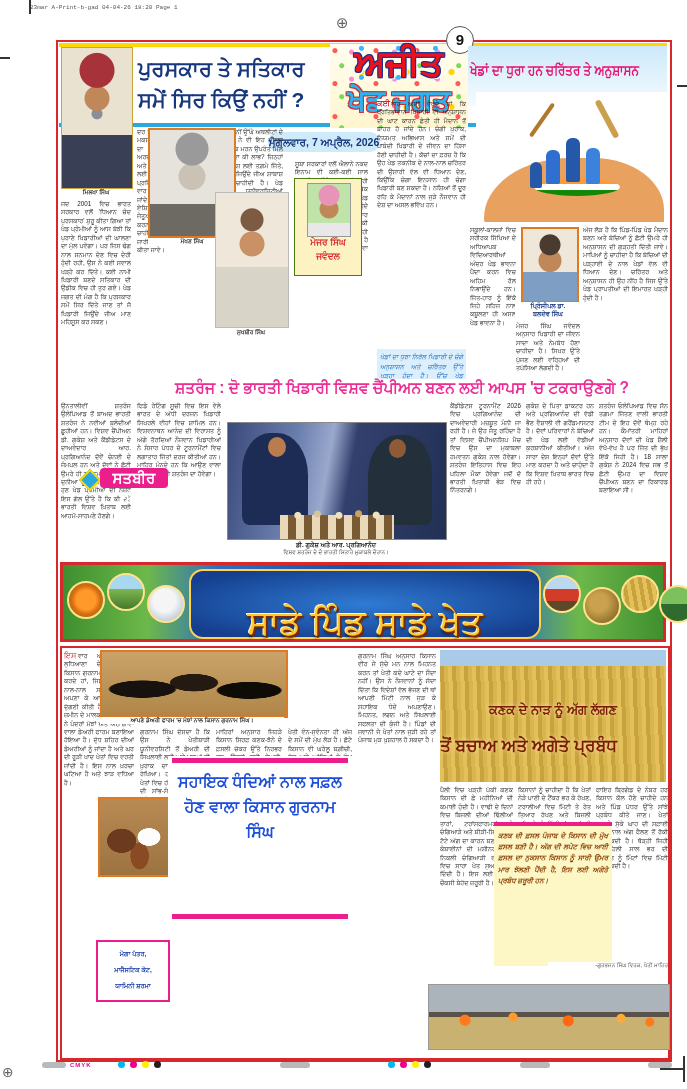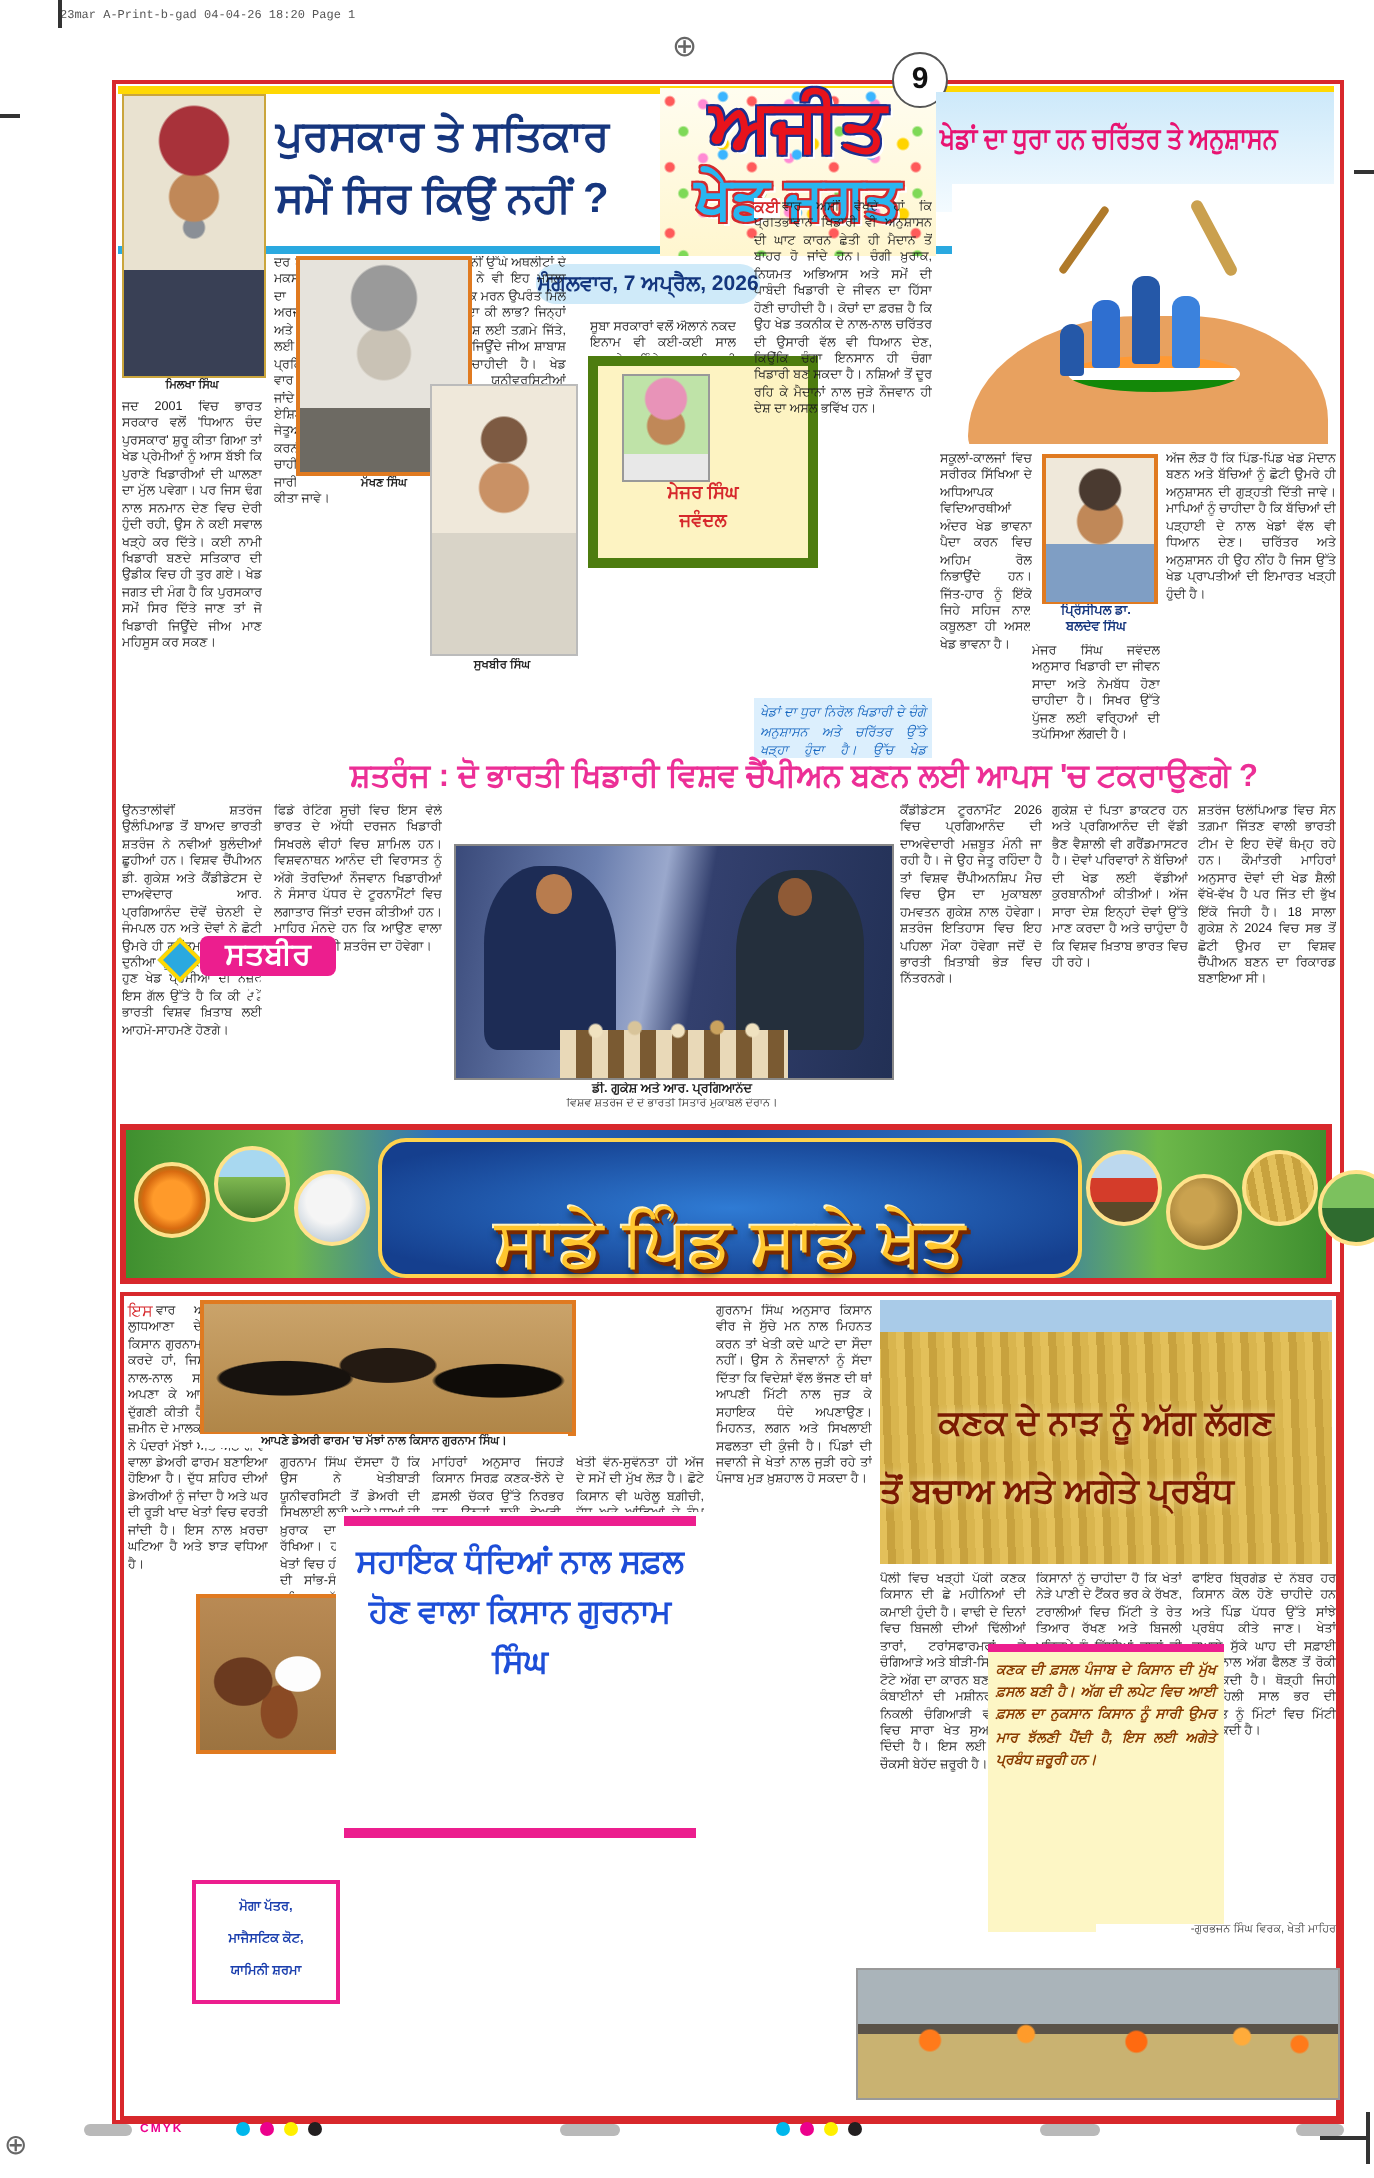--- a/index.html
+++ b/index.html
@@ -91,21 +91,21 @@
          linear-gradient(#e6e3dc 0 70%, #6d6a63 70% 100%);"></div>
   <div class="cap" style="left:148px;top:238px;width:88px;">ਮੱਖਣ ਸਿੰਘ</div>
 
   <div class="photo" style="left:215px;top:192px;width:72px;height:134px;border:1px solid #bbb;
        background:
          radial-gradient(circle at 50% 20%, #7d5a42 0 11px, transparent 12px),
          radial-gradient(circle at 50% 38%, #c99165 0 12px, transparent 13px),
          linear-gradient(#efe8da 0 55%, #d9d4c8 55% 100%);"></div>
   <div class="cap" style="left:215px;top:329px;width:72px;">ਸੁਖਬੀਰ ਸਿੰਘ</div>
 
-  <div class="abs" style="left:294px;top:178px;width:66px;height:96px;background:#fdf3c2;border:5px solid #4d7c0f;padding-left:39px;">
+  <div class="abs" style="left:294px;top:178px;width:66px;height:96px;background:#fdf3c2;border:1px solid #4d7c0f;">
     <div style="position:absolute;left:12px;top:4px;width:42px;height:52px;border:1px solid #999;
          background:
            radial-gradient(circle at 50% 22%, #e893b8 0 10px, transparent 11px),
            radial-gradient(circle at 50% 48%, #c08858 0 9px, transparent 10px),
            linear-gradient(#bfe3a8 0 75%, #e8e8e8 75% 100%);"></div>
     <div style="position:absolute;left:0;top:58px;width:100%;text-align:center;font-size:9px;font-weight:bold;color:#d6282c;">ਮੇਜਰ ਸਿੰਘ</div>
     <div style="position:absolute;left:0;top:72px;width:100%;text-align:center;font-size:9px;font-weight:bold;color:#d6282c;">ਜਵੰਦਲ</div>
   </div>
 
   <div class="abs" style="left:377px;top:99px;font-size:8px;font-weight:bold;color:#d6282c;background:#fff;z-index:3;">ਕਈ</div>
@@ -216,21 +216,21 @@
   <div class="abs" style="left:96px;top:940px;width:74px;height:62px;border:2px solid #ec1e8e;background:#fff;z-index:3;box-sizing:border-box;">
     <div style="position:absolute;left:0;top:8px;width:100%;text-align:center;font-size:6.5px;font-weight:bold;color:#1b3fae;">ਮੋਗਾ ਪੱਤਰ,</div>
     <div style="position:absolute;left:0;top:24px;width:100%;text-align:center;font-size:6.5px;font-weight:bold;color:#1b3fae;">ਮਾਜੈਸਟਿਕ ਕੋਟ,</div>
     <div style="position:absolute;left:0;top:40px;width:100%;text-align:center;font-size:6.5px;font-weight:bold;color:#1b3fae;">ਯਾਮਿਨੀ ਸ਼ਰਮਾ</div>
   </div>
 
   <div class="photo" style="left:440px;top:650px;width:226px;height:132px;overflow:hidden;
        background:
          linear-gradient(#a9cbe8 0 16px, rgba(0,0,0,0) 16px),
          repeating-linear-gradient(88deg,#e3c05a 0 4px,#c8a23e 4px 8px,#d9b54e 8px 12px);">
-    <div style="position:absolute;left:0;top:52px;width:100%;text-align:center;font-size:17px;font-weight:bold;color:#7b1a02;
+    <div style="position:absolute;left:0;top:52px;width:100%;text-align:center;font-size:13px;font-weight:bold;color:#7b1a02;
                 text-shadow:0 0 4px #f4e3a8;white-space:nowrap;">ਕਣਕ ਦੇ ਨਾੜ ਨੂੰ ਅੱਗ ਲੱਗਣ</div>
     <div style="position:absolute;left:0;top:86px;width:100%;text-align:left;font-size:17px;font-weight:bold;color:#7b1a02;
                 text-shadow:0 0 4px #f4e3a8;white-space:nowrap;">ਤੋਂ ਬਚਾਅ ਅਤੇ ਅਗੇਤੇ ਪ੍ਰਬੰਧ</div>
   </div>
 
   <div class="col" style="left:440px;top:786px;width:73px;height:260px;">ਪੈਲੀ ਵਿਚ ਖੜ੍ਹੀ ਪੱਕੀ ਕਣਕ ਕਿਸਾਨ ਦੀ ਛੇ ਮਹੀਨਿਆਂ ਦੀ ਕਮਾਈ ਹੁੰਦੀ ਹੈ। ਵਾਢੀ ਦੇ ਦਿਨਾਂ ਵਿਚ ਬਿਜਲੀ ਦੀਆਂ ਢਿੱਲੀਆਂ ਤਾਰਾਂ, ਟਰਾਂਸਫਾਰਮਰਾਂ ਦੇ ਚੰਗਿਆੜੇ ਅਤੇ ਬੀੜੀ-ਸਿਗਰਟ ਦੇ ਟੋਟੇ ਅੱਗ ਦਾ ਕਾਰਨ ਬਣਦੇ ਹਨ। ਕੰਬਾਈਨਾਂ ਦੀ ਮਸ਼ੀਨਰੀ ਵਿਚੋਂ ਨਿਕਲੀ ਚੰਗਿਆੜੀ ਵੀ ਪਲਾਂ ਵਿਚ ਸਾਰਾ ਖੇਤ ਸੁਆਹ ਕਰ ਦਿੰਦੀ ਹੈ। ਇਸ ਲਈ ਅਗੇਤੀ ਚੌਕਸੀ ਬੇਹੱਦ ਜ਼ਰੂਰੀ ਹੈ।</div>
   <div class="col" style="left:518px;top:786px;width:73px;height:260px;">ਕਿਸਾਨਾਂ ਨੂੰ ਚਾਹੀਦਾ ਹੈ ਕਿ ਖੇਤਾਂ ਨੇੜੇ ਪਾਣੀ ਦੇ ਟੈਂਕਰ ਭਰ ਕੇ ਰੱਖਣ, ਟਰਾਲੀਆਂ ਵਿਚ ਮਿੱਟੀ ਤੇ ਰੇਤ ਤਿਆਰ ਰੱਖਣ ਅਤੇ ਬਿਜਲੀ ਮਹਿਕਮੇ ਨੂੰ ਢਿੱਲੀਆਂ ਤਾਰਾਂ ਦੀ ਸੂਚਨਾ ਤੁਰੰਤ ਦੇਣ। ਨਾੜ ਨੂੰ ਅੱਗ ਲਾਉਣ ਦੀ ਥਾਂ ਮਲਚਰ ਜਾਂ ਹੈਪੀ ਸੀਡਰ ਵਰਗੀ ਮਸ਼ੀਨਰੀ ਨਾਲ ਖੇਤ ਵਿਚ ਹੀ ਵਾਹੁਣਾ ਚਾਹੀਦਾ ਹੈ, ਇਸ ਨਾਲ ਜ਼ਮੀਨ ਦੀ ਉਪਜਾਊ ਸ਼ਕਤੀ ਵਧਦੀ ਹੈ।</div>
   <div class="col" style="left:596px;top:786px;width:72px;height:260px;">ਫਾਇਰ ਬ੍ਰਿਗੇਡ ਦੇ ਨੰਬਰ ਹਰ ਕਿਸਾਨ ਕੋਲ ਹੋਣੇ ਚਾਹੀਦੇ ਹਨ ਅਤੇ ਪਿੰਡ ਪੱਧਰ ਉੱਤੇ ਸਾਂਝੇ ਪ੍ਰਬੰਧ ਕੀਤੇ ਜਾਣ। ਖੇਤਾਂ ਦੁਆਲੇ ਸੁੱਕੇ ਘਾਹ ਦੀ ਸਫ਼ਾਈ ਰੱਖਣ ਨਾਲ ਅੱਗ ਫੈਲਣ ਤੋਂ ਰੋਕੀ ਜਾ ਸਕਦੀ ਹੈ। ਥੋੜ੍ਹੀ ਜਿਹੀ ਅਣਗਹਿਲੀ ਸਾਲ ਭਰ ਦੀ ਮਿਹਨਤ ਨੂੰ ਮਿੰਟਾਂ ਵਿਚ ਮਿੱਟੀ ਕਰ ਸਕਦੀ ਹੈ।</div>
 
   <div class="quote-yellow" style="left:494px;top:822px;width:110px;height:132px;z-index:2;border-top:4px solid #ec1e8e;">ਕਣਕ ਦੀ ਫ਼ਸਲ ਪੰਜਾਬ ਦੇ ਕਿਸਾਨ ਦੀ ਮੁੱਖ ਫ਼ਸਲ ਬਣੀ ਹੈ। ਅੱਗ ਦੀ ਲਪੇਟ ਵਿਚ ਆਈ ਫ਼ਸਲ ਦਾ ਨੁਕਸਾਨ ਕਿਸਾਨ ਨੂੰ ਸਾਰੀ ਉਮਰ ਮਾਰ ਝੱਲਣੀ ਪੈਂਦੀ ਹੈ, ਇਸ ਲਈ ਅਗੇਤੇ ਪ੍ਰਬੰਧ ਜ਼ਰੂਰੀ ਹਨ।</div>

